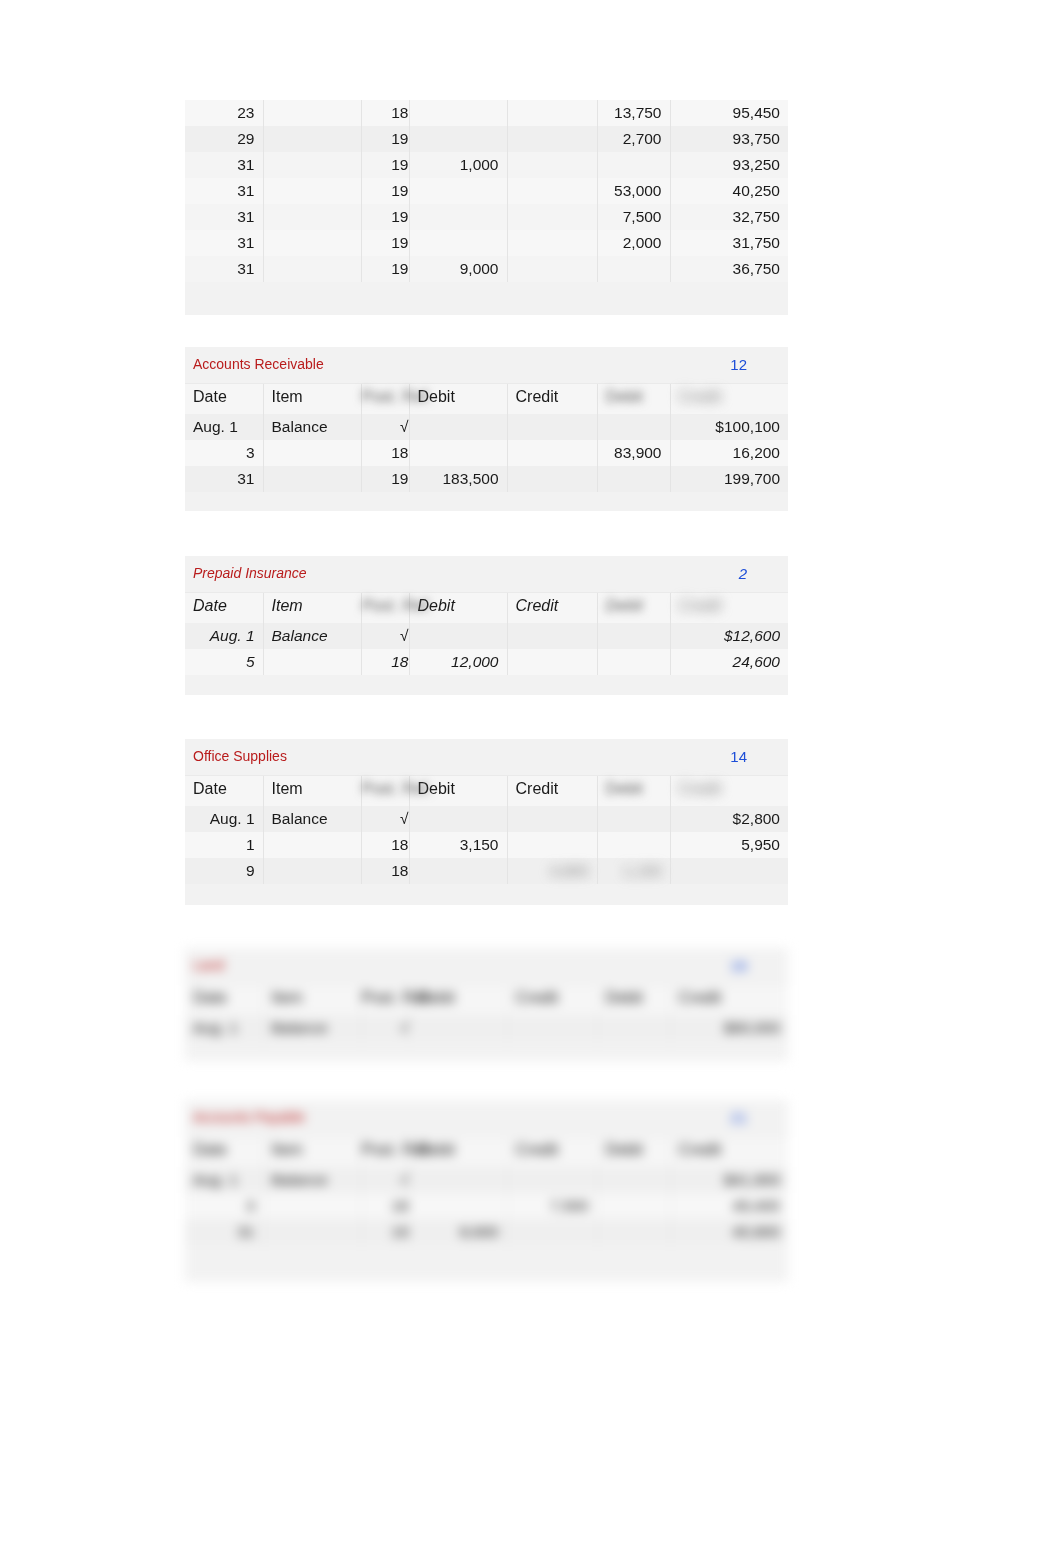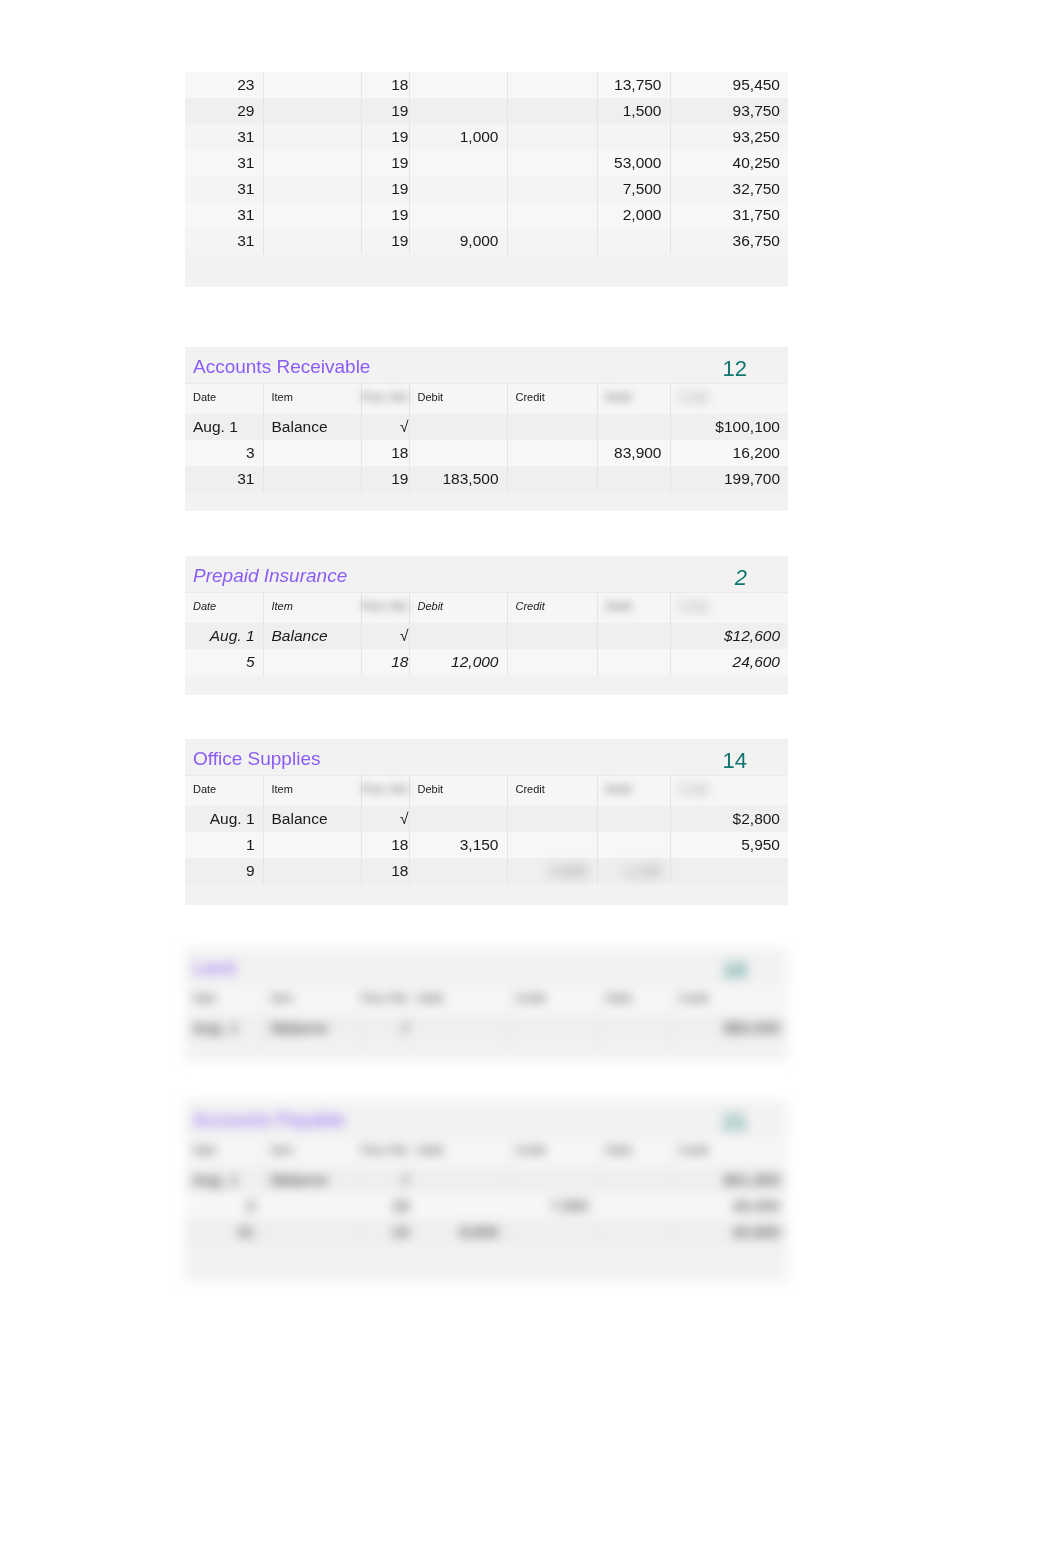--- a/index.html
+++ b/index.html
@@ -70,57 +70,57 @@
   .titlebar {
     height: 36px;
     position: relative;
     background: #f2f2f2;
     border-bottom: 1px solid #eaeaea;
   }
   .titlebar .acct-name {
     position: absolute;
     left: 8px;
     top: 9px;
-    font-size: 19px;
-    color: #8b5cf6;
+    font-size: 14px;
+    color: #b91c1c;
   }
   .titlebar .acct-no {
     position: absolute;
     right: 41px;
     top: 9px;
-    font-size: 22px;
-    color: #0f766e;
+    font-size: 15px;
+    color: #1d4ed8;
   }
 
   
   .hdr td {
     height: 44px;
     vertical-align: bottom;
     padding-bottom: 4px !important;
-    font-size: 11px;
+    font-size: 16px;
     background: #f6f6f6 !important;
     margin-top: 10px;
   }
 
   
   .blur {
     filter: blur(4.2px);
     color: #5f5f5f;
     display: inline-block;
   }
   .blur-hv { filter: blur(5.6px); color: #808080; display: inline-block; }
   .blur-table { filter: blur(5.2px); }
   .blur-table2 { filter: blur(5.4px); }
 </style>
 </head>
 <body>
 
 <div class="page">
 
-  <div class="ledger" style="top:72px; height:215px;">
+  <div class="ledger" style="top:100px; height:215px;">
     <table class="lt">
       <colgroup>
         <col class="c-date">
           <col class="c-item">
           <col class="c-ref">
         <col class="c-debit">
           <col class="c-credit">
         <col class="c-bdeb">
           <col class="c-bcre">
       </colgroup>
@@ -133,21 +133,21 @@
           <td class="ta-r"></td>
           <td class="ta-r">13,750</td>
           <td class="ta-r last">95,450</td>
         </tr>
         <tr>
           <td class="ta-r">29</td>
           <td class="ta-l"></td>
           <td class="ta-c">19</td>
           <td class="ta-r"></td>
           <td class="ta-r"></td>
-          <td class="ta-r">1,500</td>
+          <td class="ta-r">2,700</td>
           <td class="ta-r last">93,750</td>
         </tr>
         <tr>
           <td class="ta-r">31</td>
           <td class="ta-l"></td>
           <td class="ta-c">19</td>
           <td class="ta-r">1,000</td>
           <td class="ta-r"></td>
           <td class="ta-r"></td>
           <td class="ta-r last">93,250</td>

